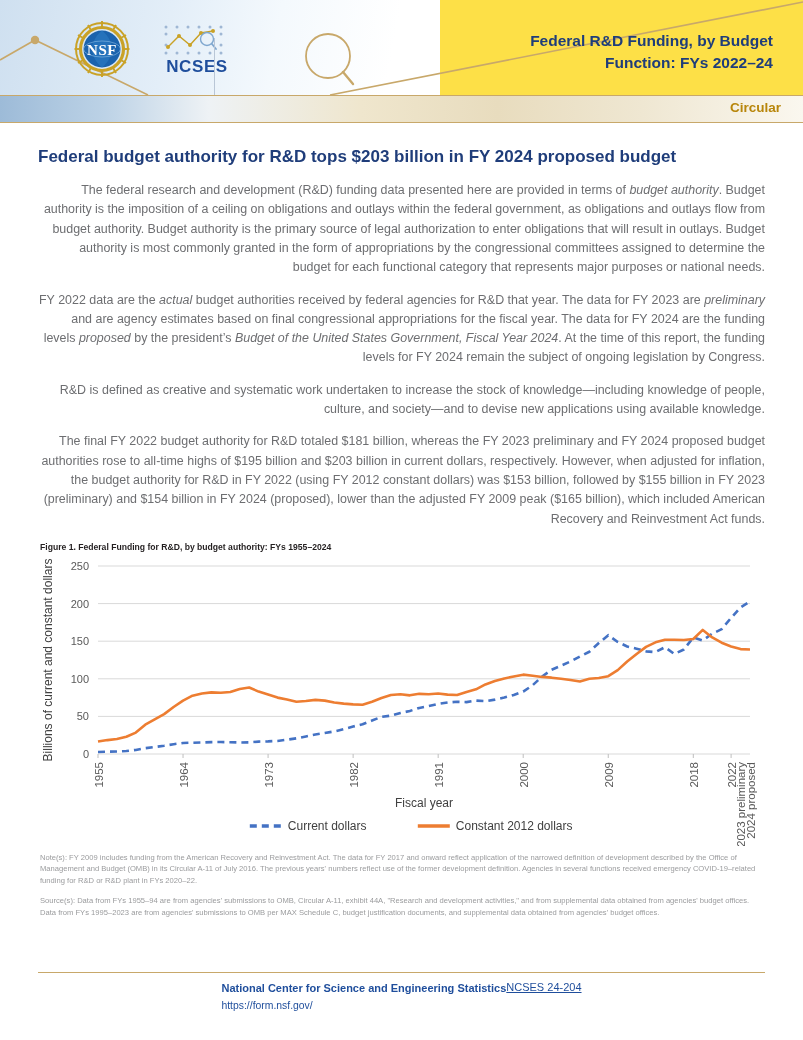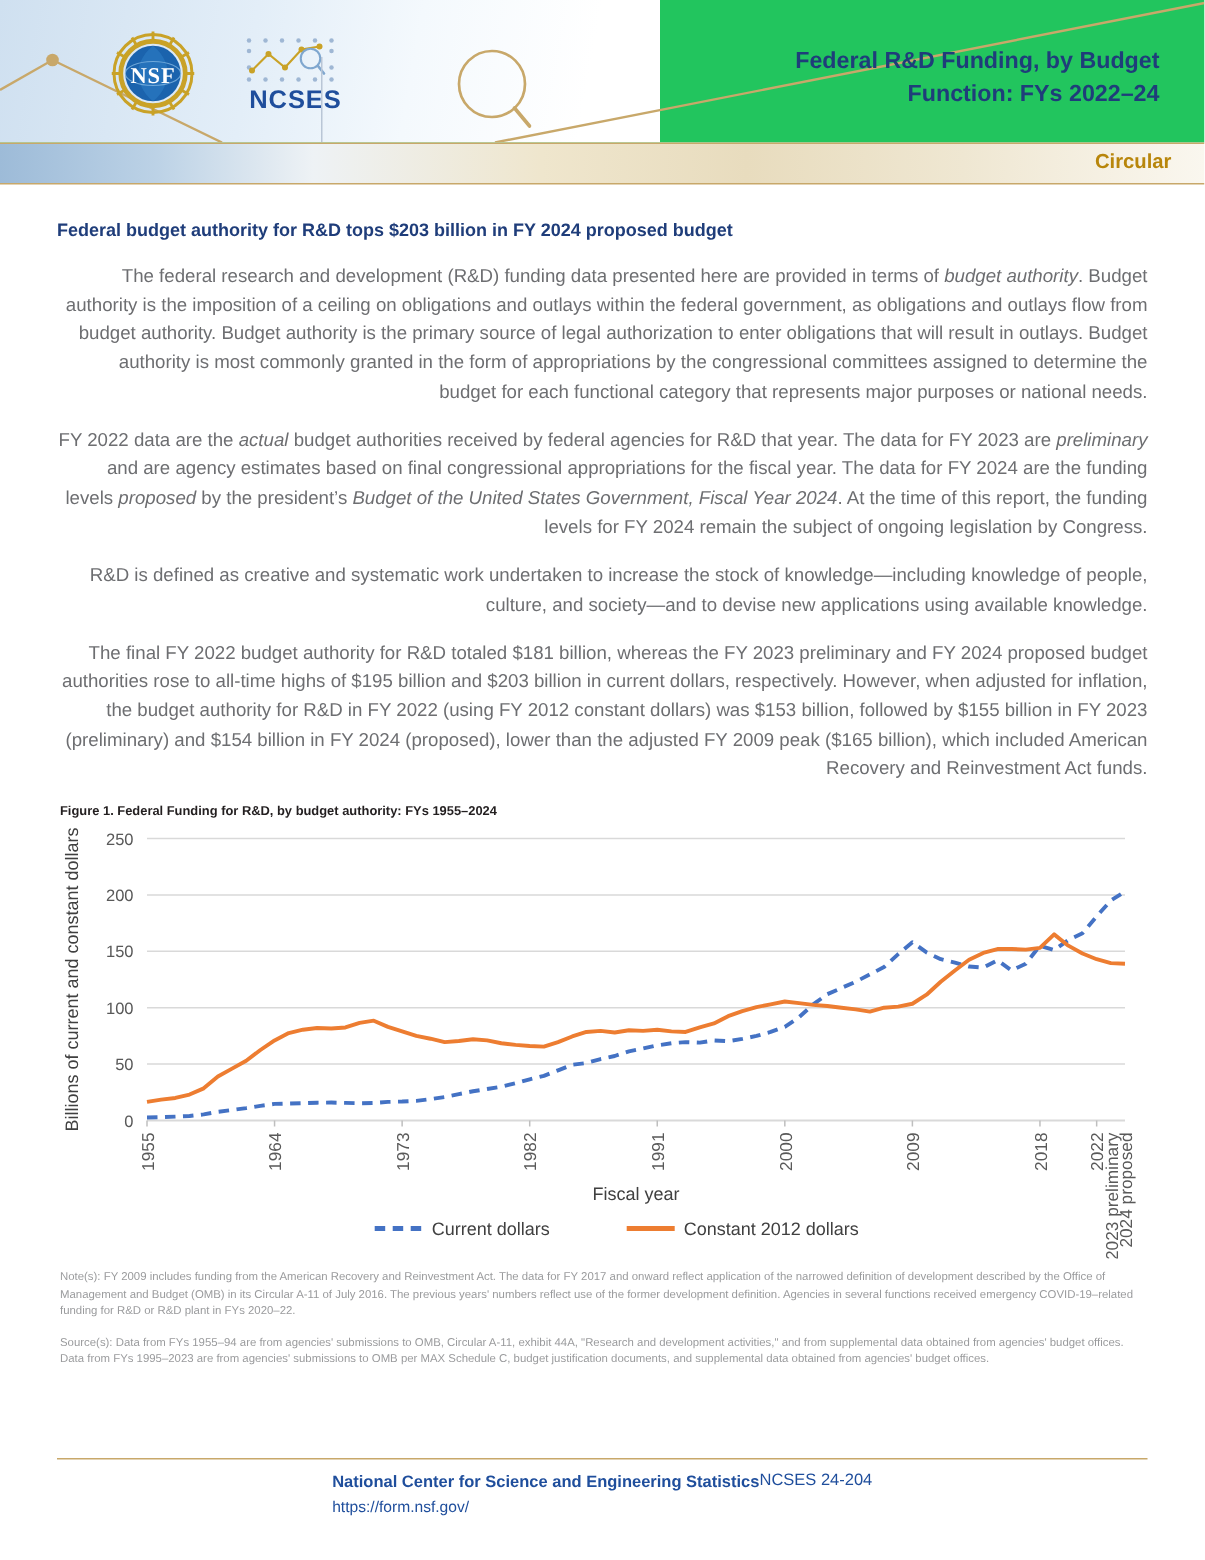--- a/index.html
+++ b/index.html
@@ -9,21 +9,21 @@
     font-family:"Liberation Sans", sans-serif;
     color:#58595b;
     overflow:hidden;
     position:relative;
   }
   
   .header{
     position:relative;
     width:803px;height:95px;
     overflow:hidden;
-    background:#22c55e;
+    background:#fde047;
   }
   .hdr-bluewash{
     position:absolute;left:0;top:0;width:440px;height:95px;
     background:linear-gradient(100deg,#cfe0f0 0%,#e3eef8 38%,#f4f9fd 62%,#ffffff 88%);
   }
   .hdr-tri-right{
     position:absolute;left:0;top:0;width:803px;height:95px;
   }
   .logo-wrap{
     position:absolute;left:72px;top:18px;
@@ -57,21 +57,21 @@
   .band-label{
     position:absolute;right:22px;top:4px;
     font-family:"Liberation Sans", sans-serif;
     font-weight:bold;font-size:13.5px;color:#b8860b;
   }
   .band-spacer{height:14px;background:#fff;}
   
   .content{padding:0 38px;}
   h1.doc-title{
     font-family:"Liberation Sans", sans-serif;
-    font-size:12px;font-weight:bold;color:#1f3d7a;
+    font-size:17px;font-weight:bold;color:#1f3d7a;
     margin:9px 0 13px 0;line-height:1.3;
   }
   p.para{
     font-size:12.45px;line-height:1.55;color:#6d6e71;
     margin:0 0 13px 0;text-align:right;
   }
   p.para em{font-style:italic;}
   
   .fig-caption{
     font-size:8.6px;font-weight:bold;color:#231f20;
@@ -93,21 +93,21 @@
   }
   .footer-rule{border-top:1.4px solid #c8a86a;margin-bottom:8px;}
   .footer-row{display:flex;justify-content:center;align-items:flex-start;}
   .footer-left-name{
     font-size:11px;font-weight:bold;color:#1f4e9c;line-height:1.35;
   }
   .footer-left-url{
     font-size:10.4px;color:#1f4e9c;line-height:1.4;text-decoration:none;
   }
   .footer-right{
-    font-size:11px;color:#1f4e9c;
+    font-size:11px;color:#1f4e9c;text-decoration:underline;
   }
 </style>
 </head>
 <body>
 
 <div class="header">
   <div class="hdr-bluewash"></div>
 
   <svg class="hdr-tri-right" viewBox="0 0 803 95" preserveAspectRatio="none">
 

